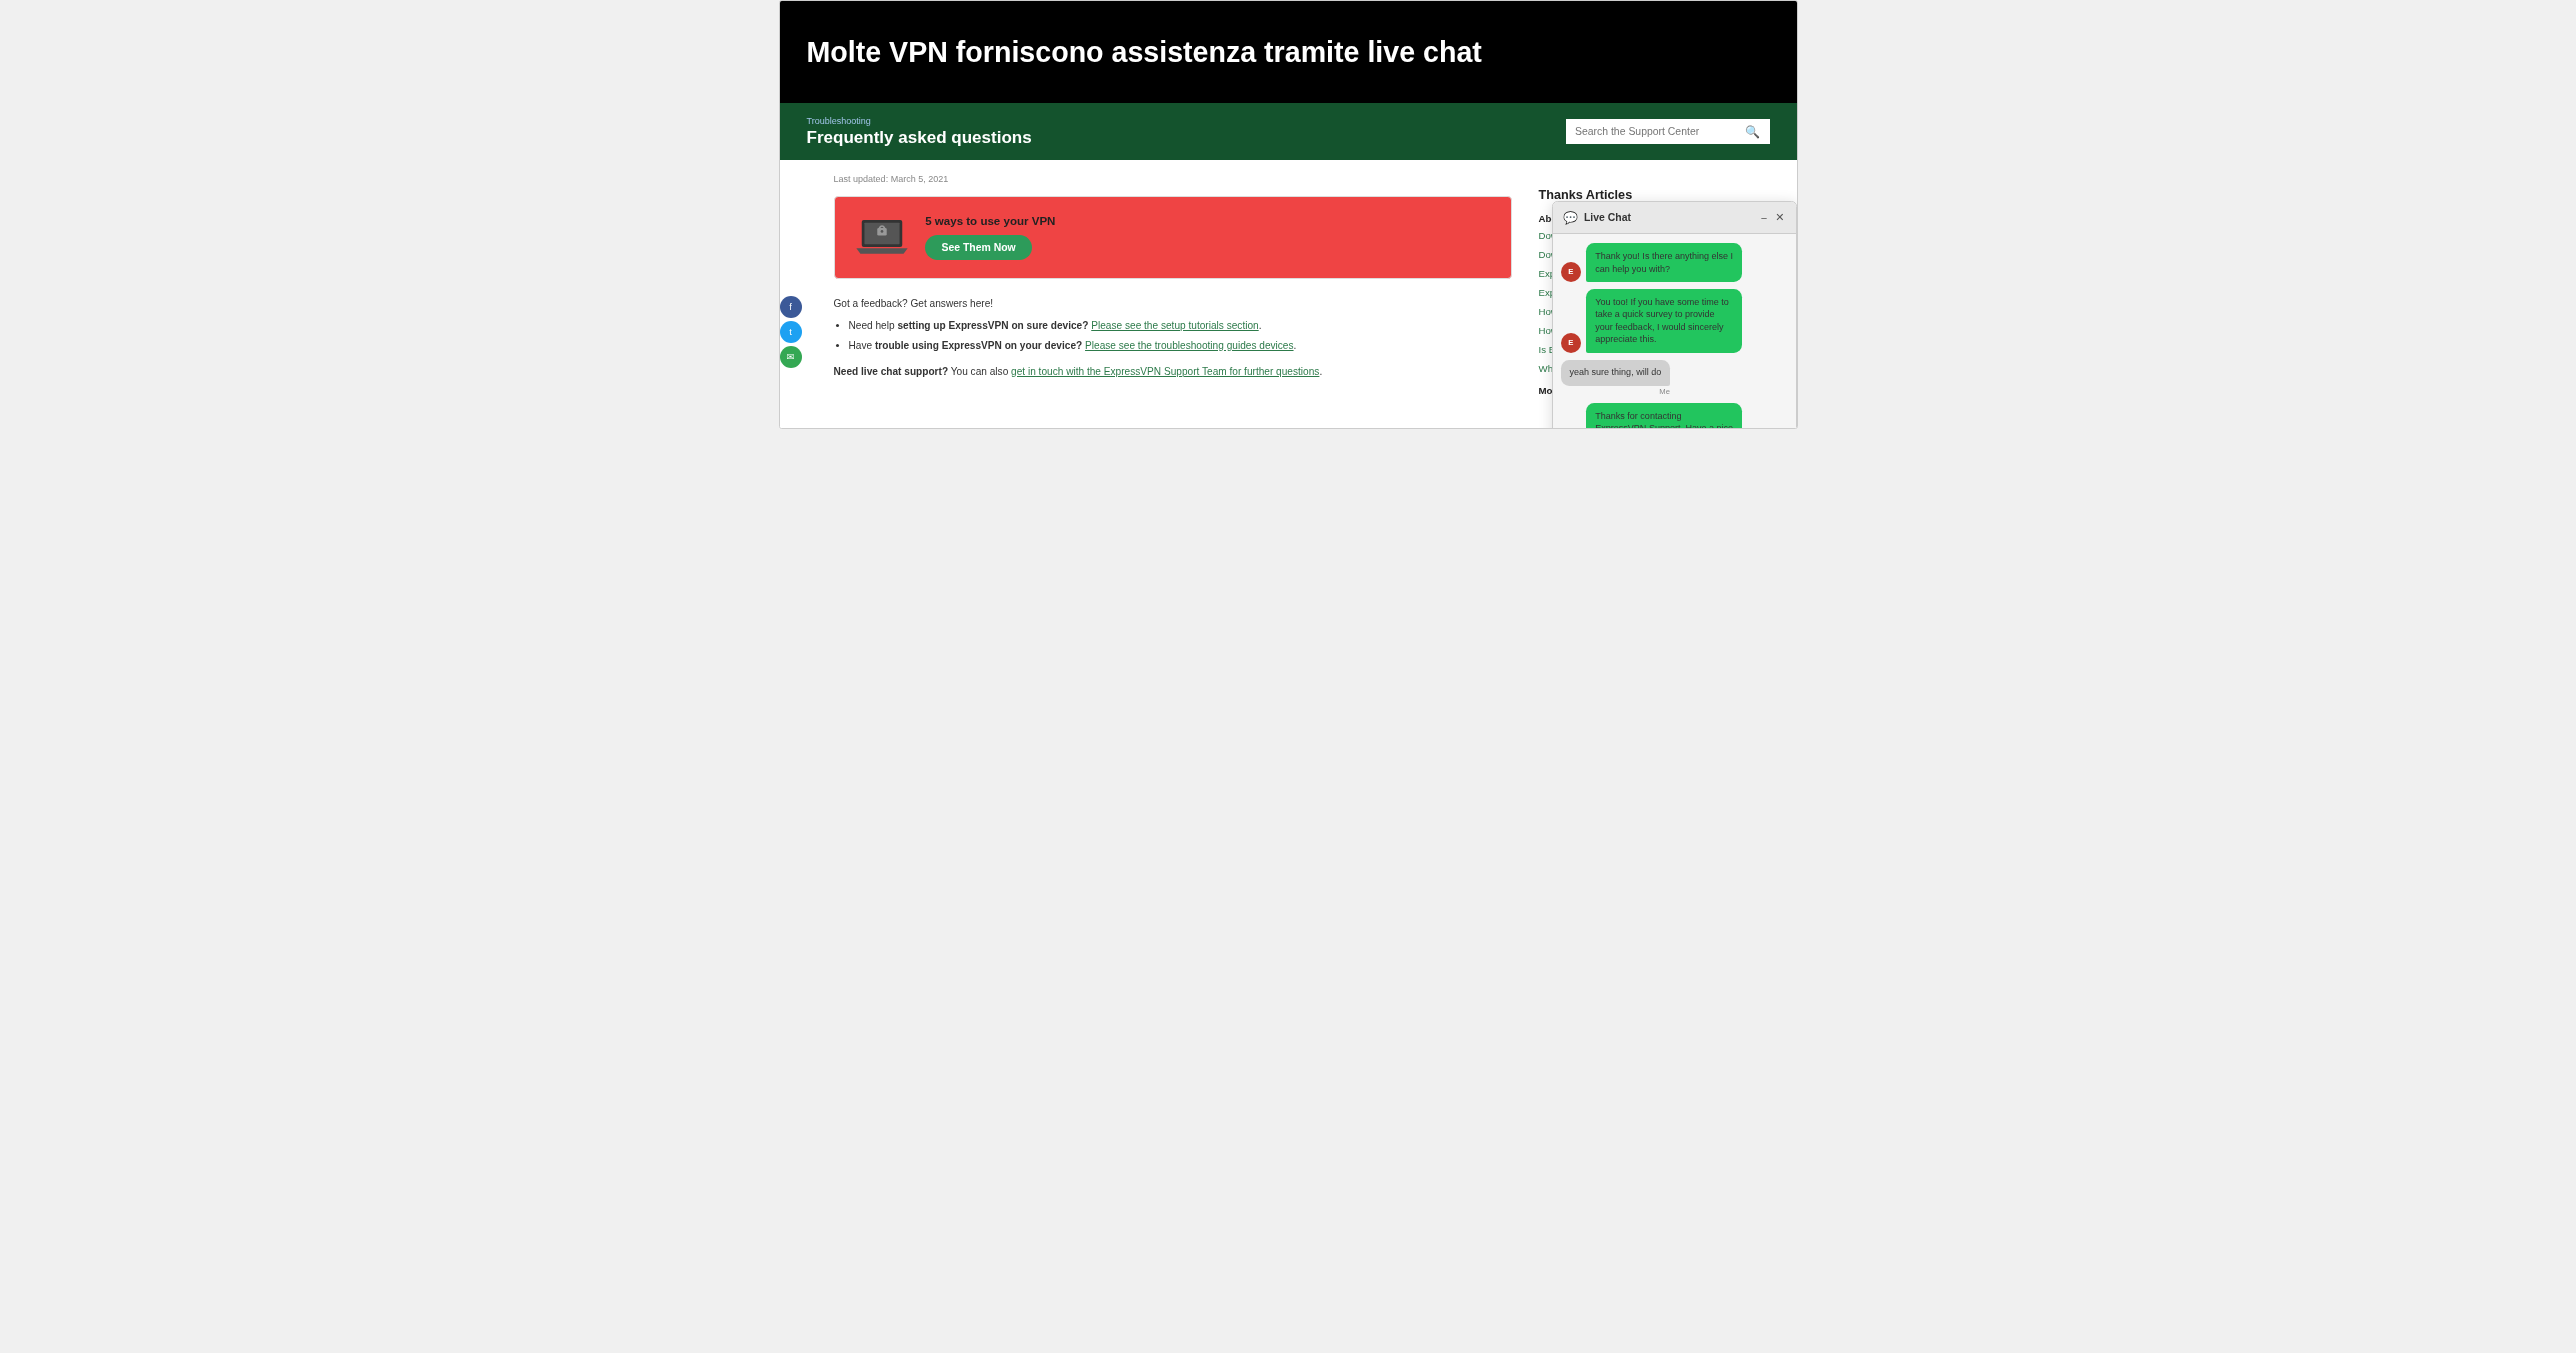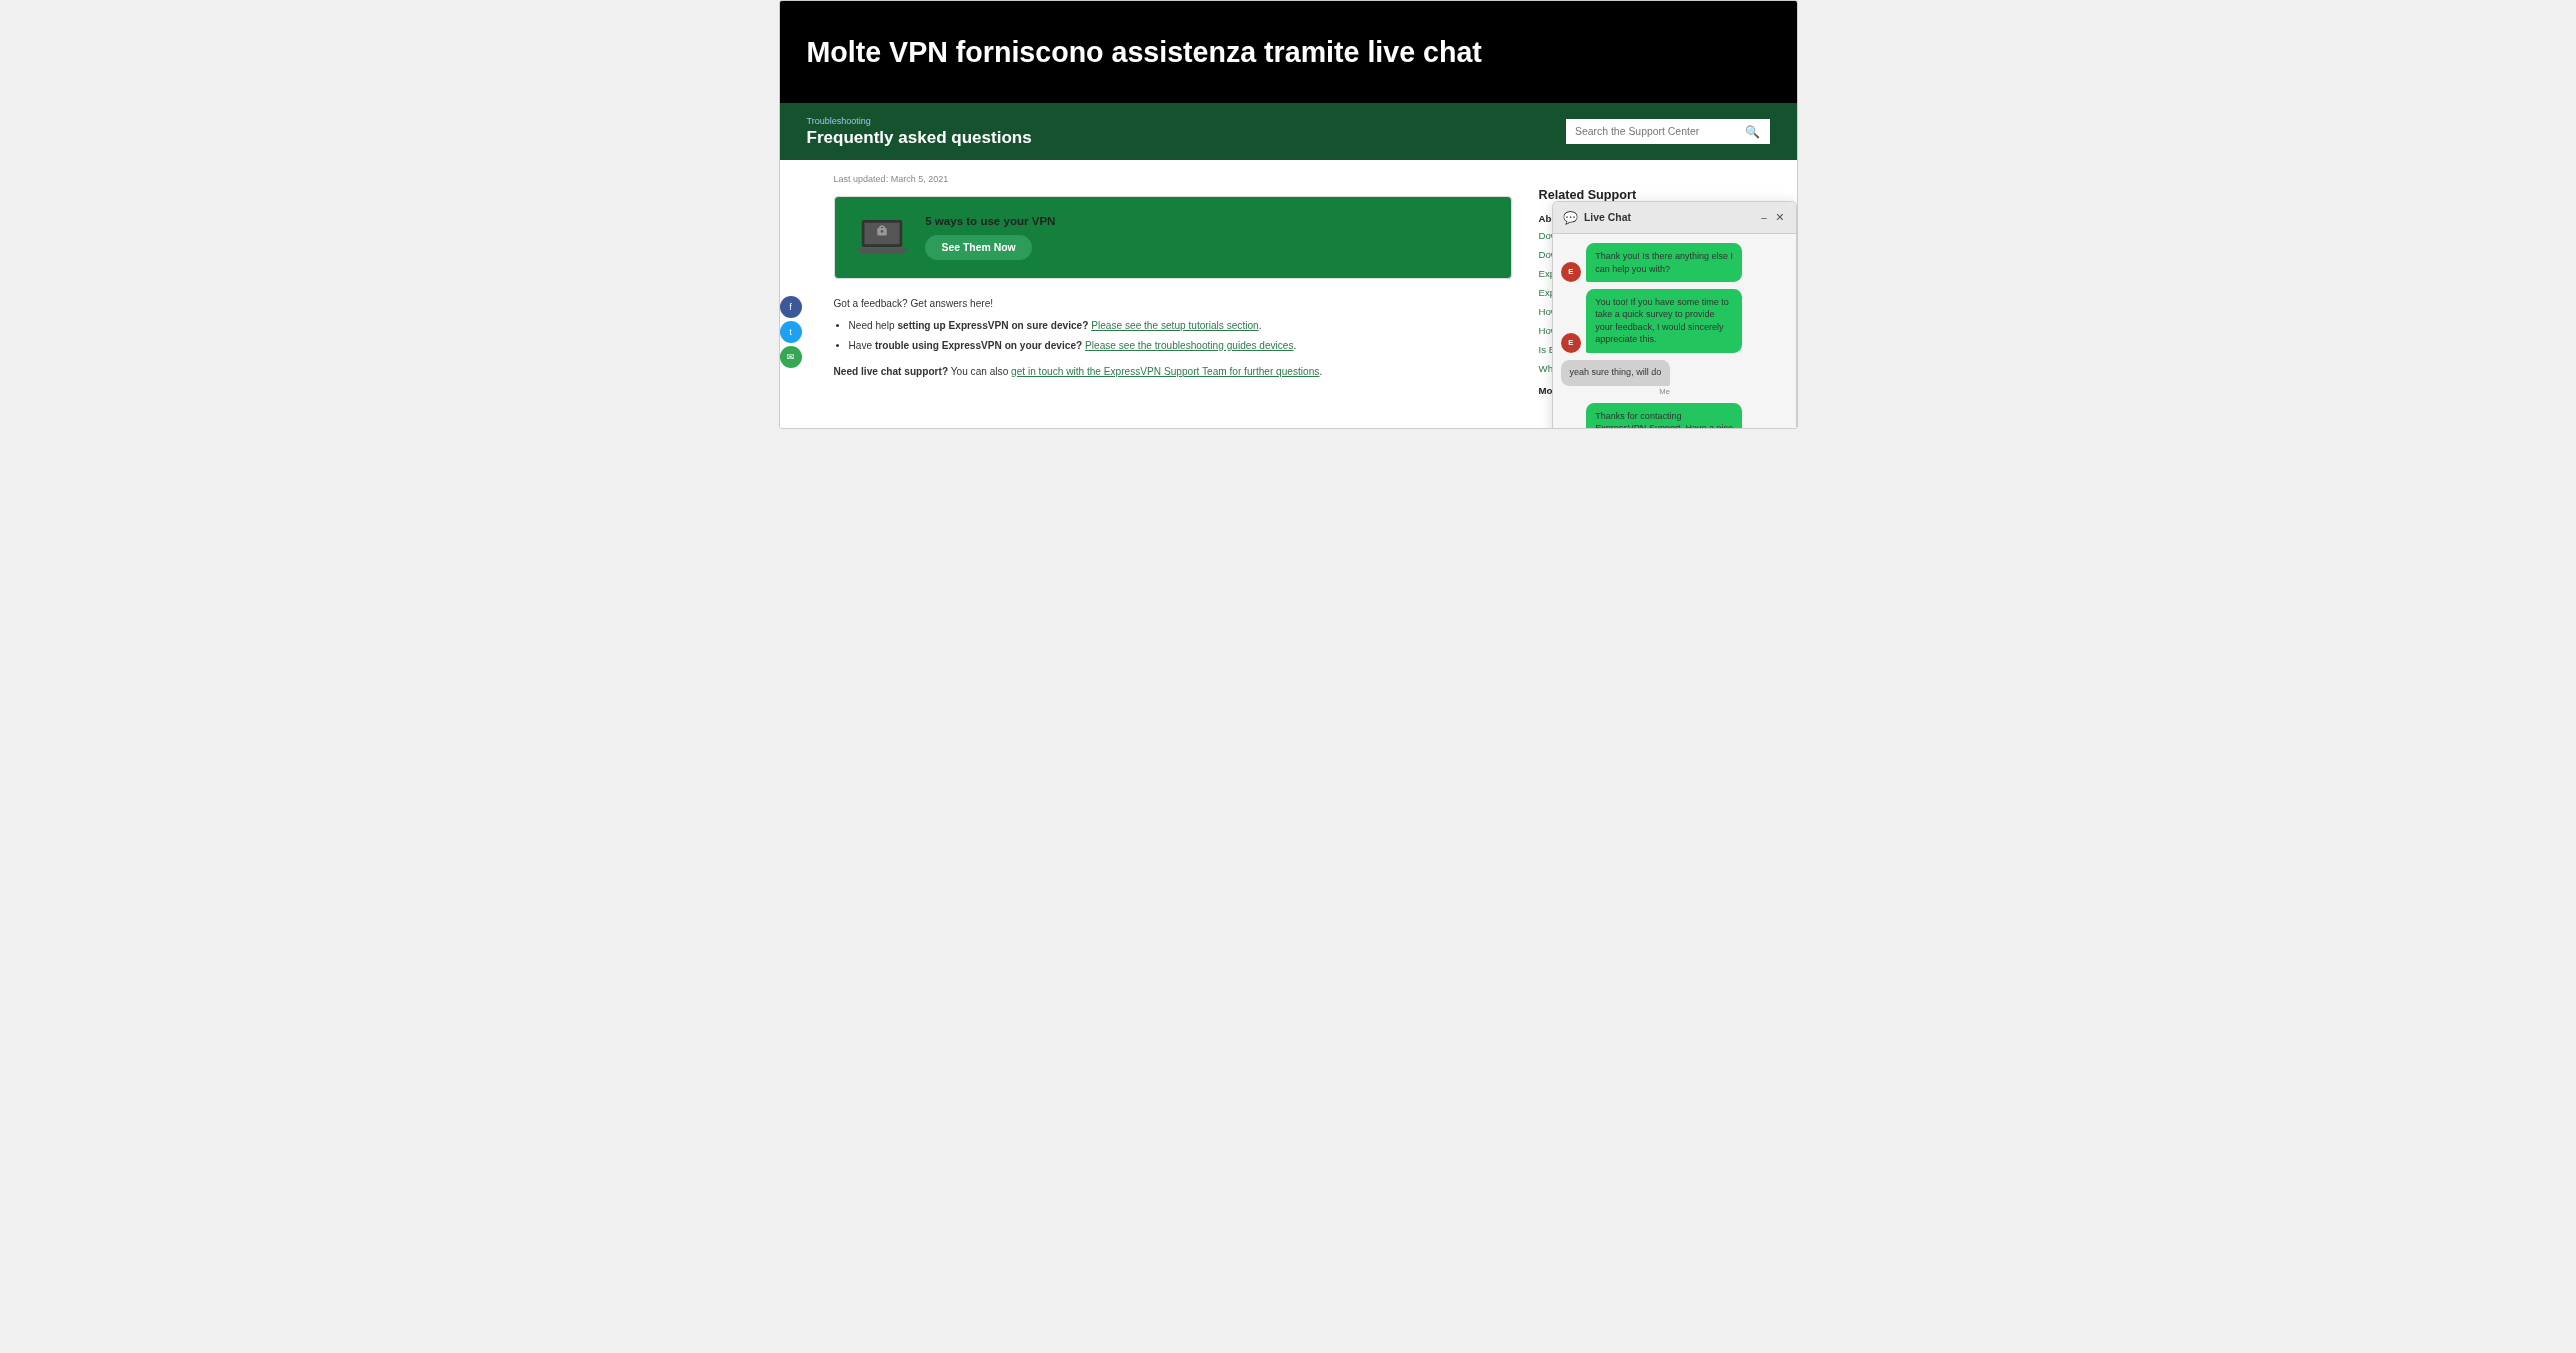--- a/index.html
+++ b/index.html
@@ -81,21 +81,21 @@
     }
 
     .last-updated {
       color: #888;
       font-size: 0.82rem;
       margin-bottom: 12.2px;
     }
 
     
     .promo-card {
-      background: #15803d;
+      background: #ef4444;
       border: 0.7px solid #ddd;
       border-radius: 4.1px;
       padding: 16.3px 20.4px;
       display: flex;
       align-items: center;
       gap: 16.3px;
       margin-bottom: 19px;
     }
     .promo-icon {
       width: 54px;
@@ -401,21 +401,21 @@
       </ul>
 
       <p class="live-chat-text">
         <strong>Need live chat support?</strong>
         You can also <a href="#">get in touch with the ExpressVPN Support Team for further questions</a>.
       </p>
 
     </div>
 
     <div class="sidebar">
-      <h2>Related Support</h2>
+      <h2>Thanks Articles</h2>
 
       <div class="sidebar-section-title">About ExpressVPN</div>
 
       <a href="#" class="sidebar-link">Download and install the VPN ap…</a>
       <a href="#" class="sidebar-link">Download and upgrade to the lat… of ExpressVPN</a>
       <a href="#" class="sidebar-link">ExpressVPN app vs. manual cont…</a>
       <a href="#" class="sidebar-link">ExpressVPN privacy and security…</a>
       <a href="#" class="sidebar-link">How does Smart Location work?</a>
       <a href="#" class="sidebar-link">How many devices can I connec… simultaneously?</a>
       <a href="#" class="sidebar-link">Is ExpressVPN working?</a>

